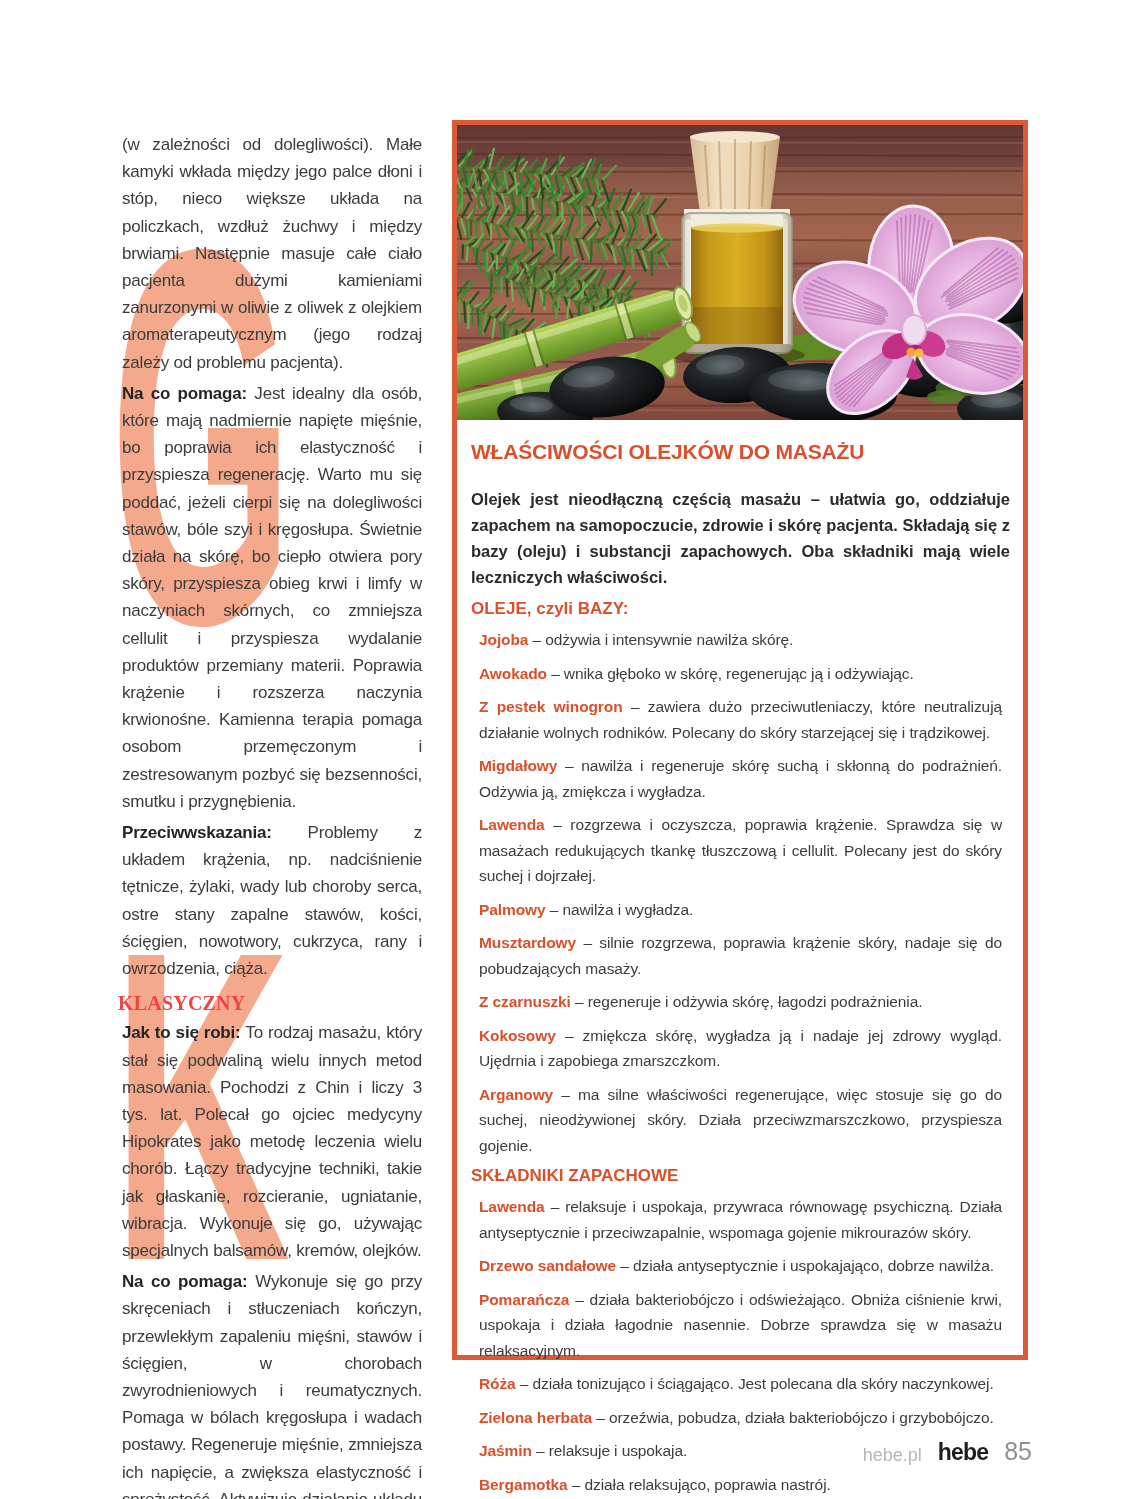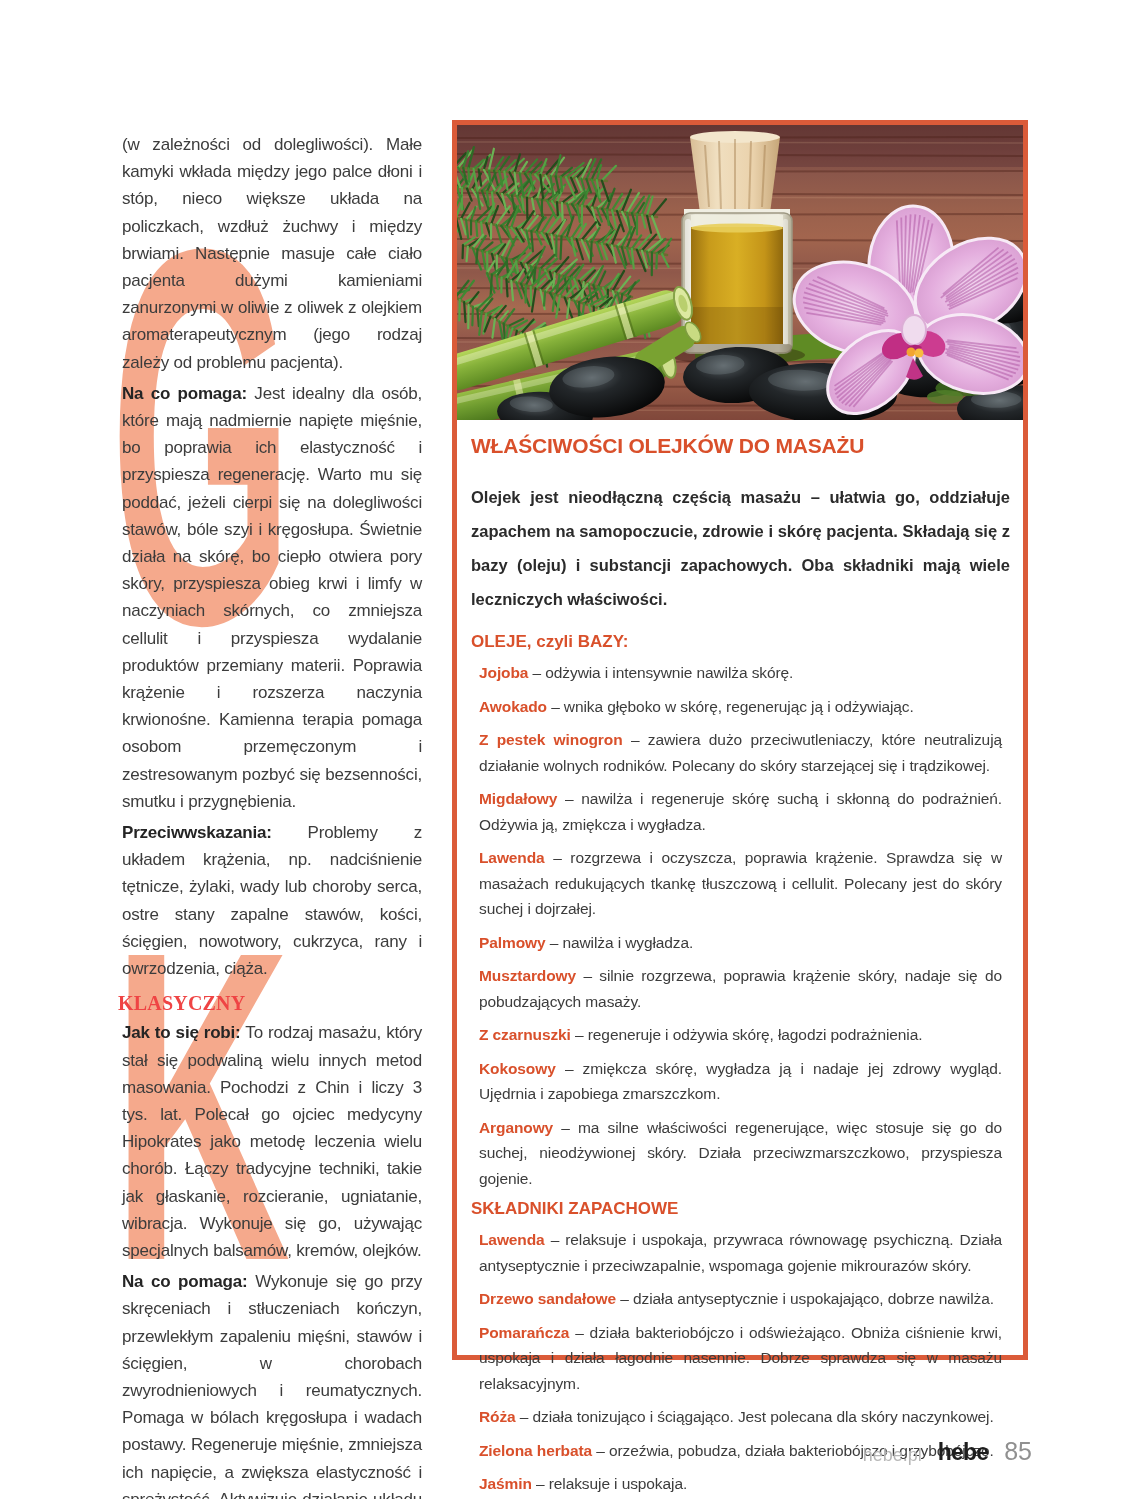--- a/index.html
+++ b/index.html
@@ -27,24 +27,24 @@
   }
   .wm-g{left:-8px;top:42px;font-size:535px;transform:scaleX(0.44)}
   .wm-k{left:-6px;top:758px;font-size:442px;transform:scaleX(0.56)}
 
   
   .panel{
     position:absolute;left:452px;top:120px;width:576px;height:1240px;
     box-sizing:border-box;border:5px solid #db5b39;background:#fff;
   }
   .photo{width:566px;height:295px;display:block}
-  .panel-body{padding:14px 13px 0 14px}
+  .panel-body{padding:20px 13px 0 14px}
   .panel-title{margin:0 0 22px;font-size:21px;font-weight:bold;color:#d9502b;letter-spacing:-0.2px}
   .intro{
-    margin:0 0 16px;font-weight:bold;font-size:16.5px;line-height:34px;
+    margin:0 0 9px;font-weight:bold;font-size:16.5px;line-height:26px;
     color:#2b2b2b;text-align:justify;hyphens:auto;
   }
   .sec-heading{margin:0 0 2px;font-size:17px;font-weight:bold;color:#d9502b}
   .sec-heading.scents{}
   .entry{
     margin:8px;font-size:15.5px;line-height:25.5px;letter-spacing:-0.1px;
     text-align:justify;color:#3c3c3c;hyphens:auto;
   }
   .entry .name{font-weight:bold;color:#d9502b}
 
@@ -771,20 +771,21 @@
   <p class="entry"><span class="name">Drzewo sandałowe</span> <span>– działa antyseptycznie i uspokajająco, dobrze nawilża.</span></p>
 
   <p class="entry"><span class="name">Pomarańcza</span> <span>– działa bakteriobójczo i odświeżająco. Obniża ciśnienie krwi, uspokaja i działa łagodnie nasennie. Dobrze sprawdza się w masażu relaksacyjnym.</span></p>
 
   <p class="entry"><span class="name">Róża</span> <span>– działa tonizująco i ściągająco. Jest polecana dla skóry naczynkowej.</span></p>
 
   <p class="entry"><span class="name">Zielona herbata</span> <span>– orzeźwia, pobudza, działa bakteriobójczo i grzybobójczo.</span></p>
 
   <p class="entry"><span class="name">Jaśmin</span> <span>– relaksuje i uspokaja.</span></p>
 
+  <p class="entry"><span class="name">Bergamotka</span> <span>– działa relaksująco, poprawia nastrój.</span></p>
 </div>
   </div>
 </section>
 
 <div class="footer">
   <span class="site">hebe.pl</span>
   <span class="brand">hebe</span>
   <span class="pageno">85</span>
 </div>
 

